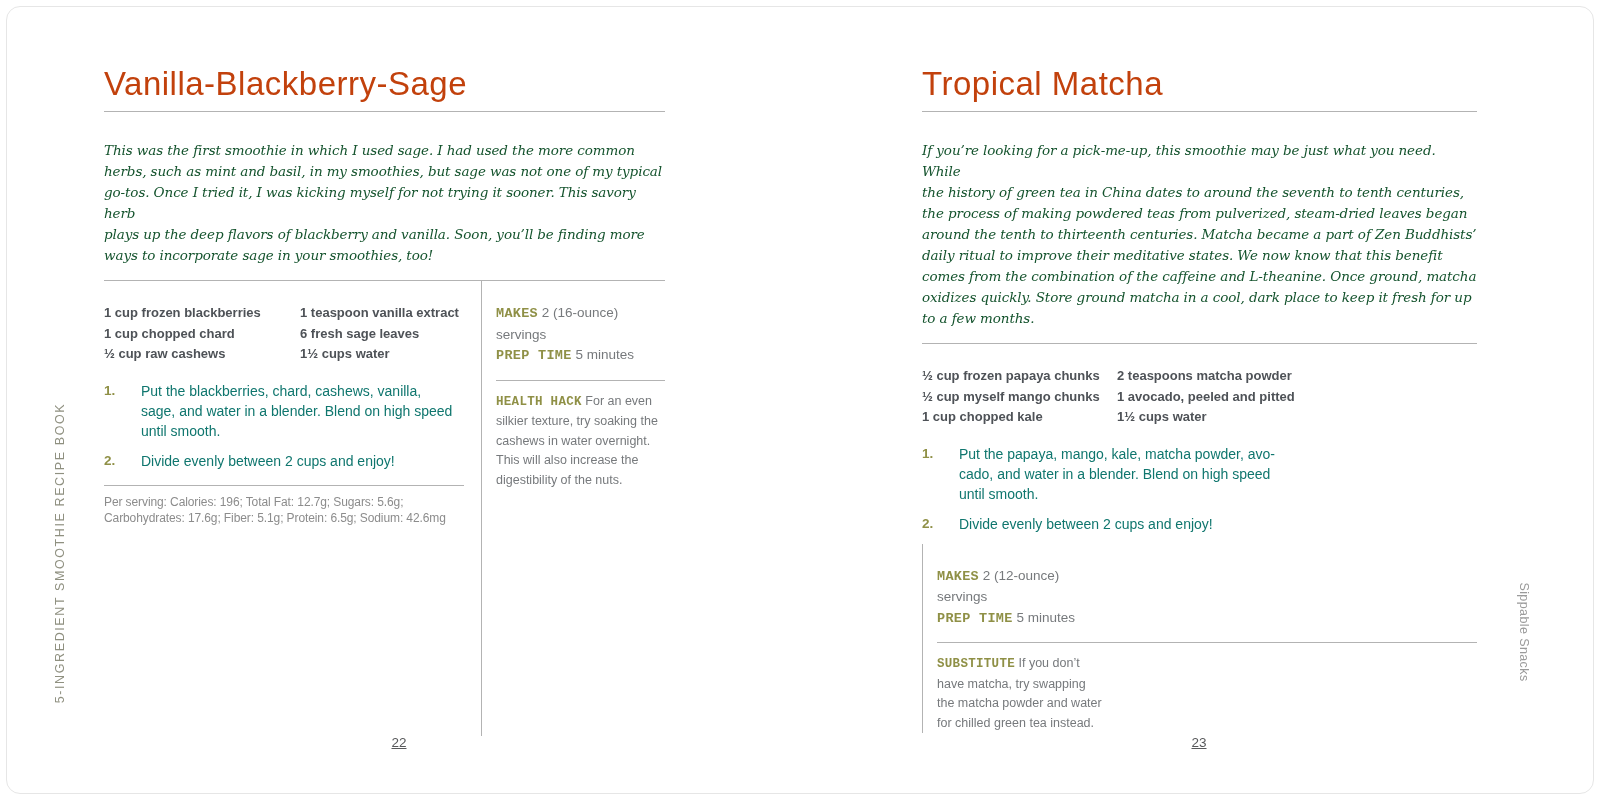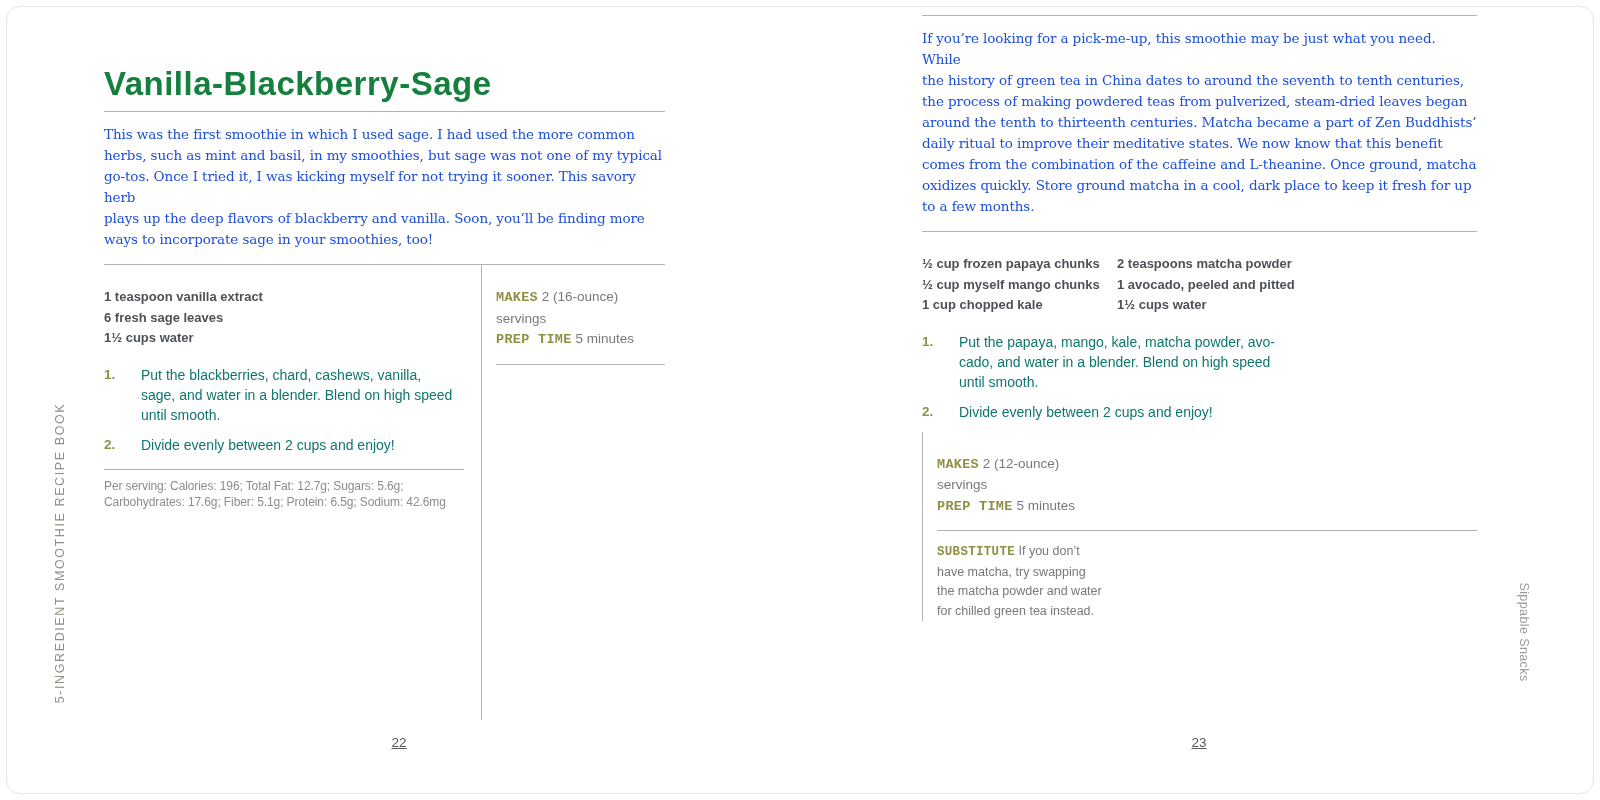--- a/index.html
+++ b/index.html
@@ -13,29 +13,29 @@
     position:absolute;left:6px;top:6px;right:6px;bottom:6px;
     background:#ffffff;border:1px solid #e6e6e6;border-radius:14px;
   }
   
   .page{position:absolute;top:0;}
   .page-left{left:97px;width:561px;}
   .page-right{left:915px;width:555px;}
   
   .recipe-title{
     padding-top:58px;
-    font-size:33px;font-weight:700;letter-spacing:.5px;
-    color:#15803d;line-height:38px;
+    font-size:33px;font-weight:400;letter-spacing:.5px;
+    color:#c2410c;line-height:38px;
   }
   .title-rule{border:none;border-top:1px solid #b3b3b3;margin:8px 0 0 0;}
   
   .intro{
-    margin-top:12px;
-    font-family:"DejaVu Serif", serif;
-    font-size:13.5px;line-height:21px;color:#1d4ed8;
+    margin-top:28px;
+    font-family:"DejaVu Serif", serif;font-style:italic;
+    font-size:13.5px;line-height:21px;color:#14532d;
     white-space:pre-line;letter-spacing:-0.1px;
   }
   .section-rule{border:none;border-top:1px solid #b3b3b3;margin:14px 0 0 0;}
   
   .body-row{display:flex;align-items:stretch;}
   .page-left  .body-row{min-height:455px;}
   .page-right .body-row{min-height:384px;flex-direction:column;}
   .main-col{box-sizing:border-box;}
   .page-left  .main-col{width:377px;}
   .page-right .main-col{width:381px;}
@@ -106,20 +106,25 @@
     <div class="intro">This was the first smoothie in which I used sage. I had used the more common
 herbs, such as mint and basil, in my smoothies, but sage was not one of my typical
 go-tos. Once I tried it, I was kicking myself for not trying it sooner. This savory herb
 plays up the deep flavors of blackberry and vanilla. Soon, you’ll be finding more
 ways to incorporate sage in your smoothies, too!</div>
     <hr class="section-rule">
 
     <div class="body-row">
       <div class="main-col">
         <div class="ingredients">
+          <div class="ing-col ing-col1">
+            <div>1 cup frozen blackberries</div>
+            <div>1 cup chopped chard</div>
+            <div>½ cup raw cashews</div>
+          </div>
           <div class="ing-col">
             <div>1 teaspoon vanilla extract</div>
             <div>6 fresh sage leaves</div>
             <div>1½ cups water</div>
           </div>
         </div>
 
         <div class="steps">
           <div class="step">
             <span class="step-num">1.</span>
@@ -134,25 +139,31 @@
         </div>
 
         <div class="nutrition">Per serving: Calories: 196; Total Fat: 12.7g; Sugars: 5.6g; Carbohydrates: 17.6g; Fiber: 5.1g; Protein: 6.5g; Sodium: 42.6mg</div>
       </div>
 
       <div class="side-col">
         <div class="meta-line"><span class="meta-label">MAKES</span><span> 2 (16-ounce)
 servings</span></div>
         <div class="meta-line"><span class="meta-label">PREP TIME</span><span> 5 minutes</span></div>
         <hr class="side-rule">
+        <div class="tip"><span class="meta-label">HEALTH HACK</span><span> For an even
+silkier texture, try soaking the
+cashews in water overnight.
+This will also increase the
+digestibility of the nuts.</span></div>
       </div>
     </div>
   </div>
 
   <div class="page page-right">
+    <div class="recipe-title">Tropical Matcha</div>
     <hr class="title-rule">
     <div class="intro">If you’re looking for a pick-me-up, this smoothie may be just what you need. While
 the history of green tea in China dates to around the seventh to tenth centuries,
 the process of making powdered teas from pulverized, steam-dried leaves began
 around the tenth to thirteenth centuries. Matcha became a part of Zen Buddhists’
 daily ritual to improve their meditative states. We now know that this benefit
 comes from the combination of the caffeine and L-theanine. Once ground, matcha
 oxidizes quickly. Store ground matcha in a cool, dark place to keep it fresh for up
 to a few months.</div>
     <hr class="section-rule">

